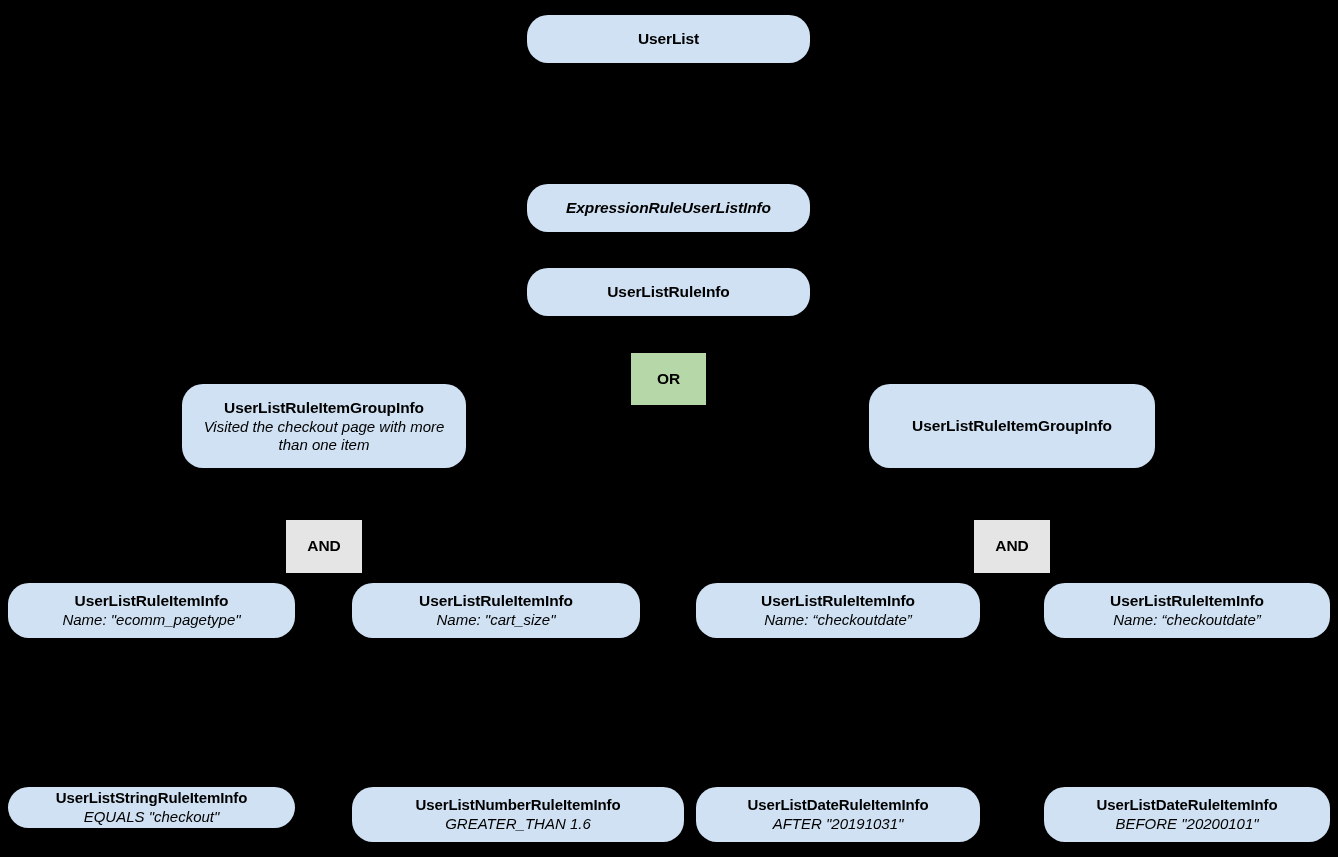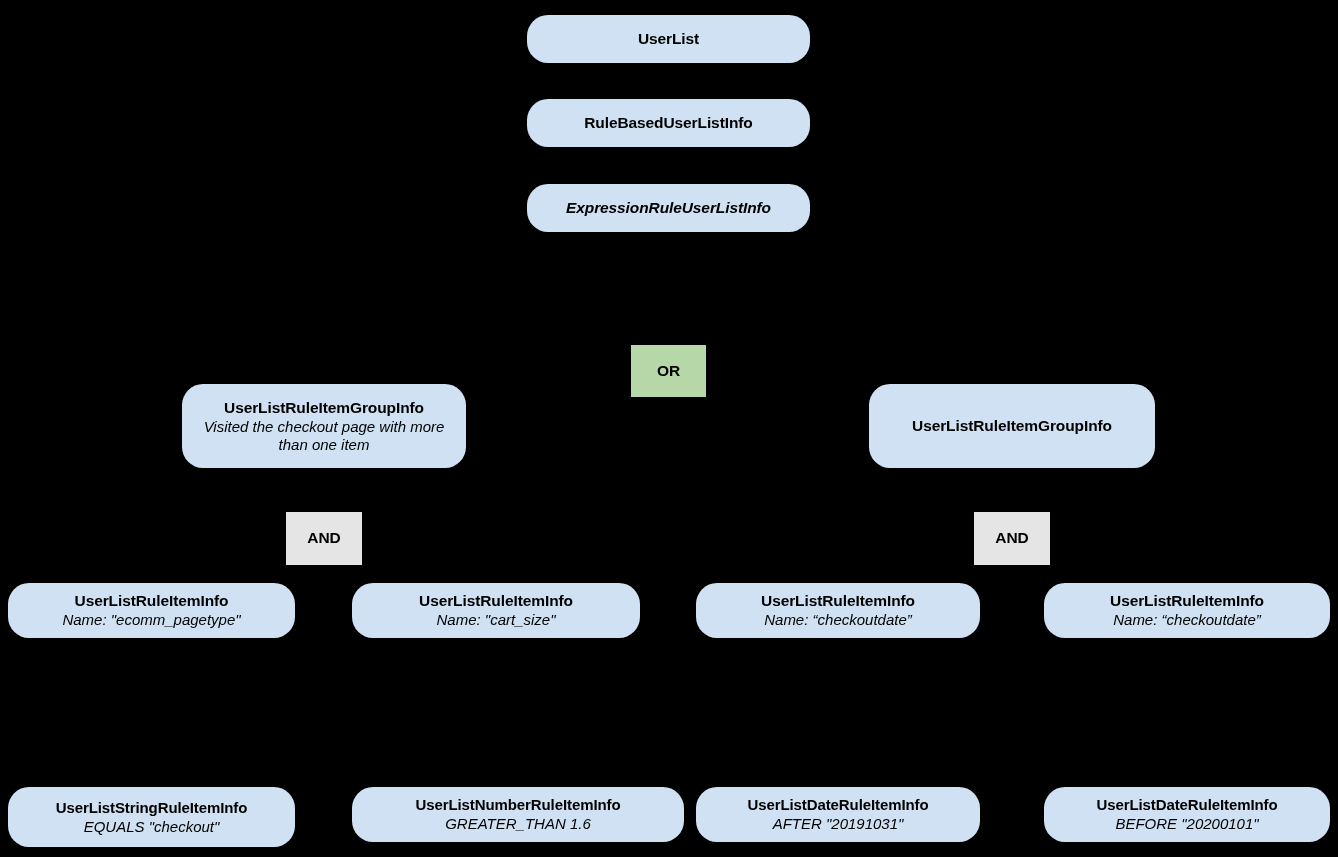--- a/index.html
+++ b/index.html
@@ -37,20 +37,21 @@
     color: #000000;
     line-height: 1.18;
   }
   .node.box {
     background: #cfe1f2;
     border-radius: 21px;
     align-items: center;
   }
   .node.op {
     border-radius: 0;
+    margin-top: 8px;
   }
   .node.op.or  { background: #b6d7a8; }
   .node.op.and { background: #e5e5e5; }
   .title {
     font-weight: bold;
     font-size: 15.5px;
     letter-spacing: -0.1px;
     white-space: nowrap;
   }
   .title.sm { font-size: 15px; }
@@ -93,28 +94,28 @@
       <path d="M495,638 L495,787"></path>
       <path d="M838,638 L838,787"></path>
       <path d="M1186,638 L1186,787"></path>
     </g>
   </svg>
 
   <div class="node box" style="left:527px; top:15px; width:283px; height:48px;">
     <div class="title">UserList</div>
   </div>
 
-  <div class="node box" style="left:527px; top:99px; width:283px; height:48px;">
-    <div class="title">RuleBasedUserListInfo</div>
-  </div>
 
   <div class="node box" style="left:527px; top:184px; width:283px; height:48px;font-style:italic;">
     <div class="title">ExpressionRuleUserListInfo</div>
   </div>
 
+  <div class="node box" style="left:527px; top:268px; width:283px; height:48px;">
+    <div class="title">UserListRuleInfo</div>
+  </div>
 
   <div class="node op or" style="left:631px; top:345px; width:75px; height:52px;">
     <div class="title">OR</div>
   </div>
 
   <div class="node box" style="left:182px; top:384px; width:284px; height:84px;">
     <div class="title">UserListRuleItemGroupInfo</div>
     <div class="subtitle">Visited the checkout page with more than one item</div>
   </div>
 
@@ -143,21 +144,21 @@
   <div class="node box" style="left:696px; top:583px; width:284px; height:55px;">
     <div class="title">UserListRuleItemInfo</div>
     <div class="subtitle">Name: “checkoutdate”</div>
   </div>
 
   <div class="node box" style="left:1044px; top:583px; width:286px; height:55px;">
     <div class="title">UserListRuleItemInfo</div>
     <div class="subtitle">Name: “checkoutdate”</div>
   </div>
 
-  <div class="node box" style="left:8px; top:787px; width:287px; height:60px;">
+  <div class="node box" style="left:8px; top:787px; width:287px; height:41px;">
     <div class="title sm">UserListStringRuleItemInfo</div>
     <div class="subtitle">EQUALS "checkout"</div>
   </div>
 
   <div class="node box" style="left:352px; top:787px; width:332px; height:55px;">
     <div class="title sm">UserListNumberRuleItemInfo</div>
     <div class="subtitle">GREATER_THAN 1.6</div>
   </div>
 
   <div class="node box" style="left:696px; top:787px; width:284px; height:55px;">

